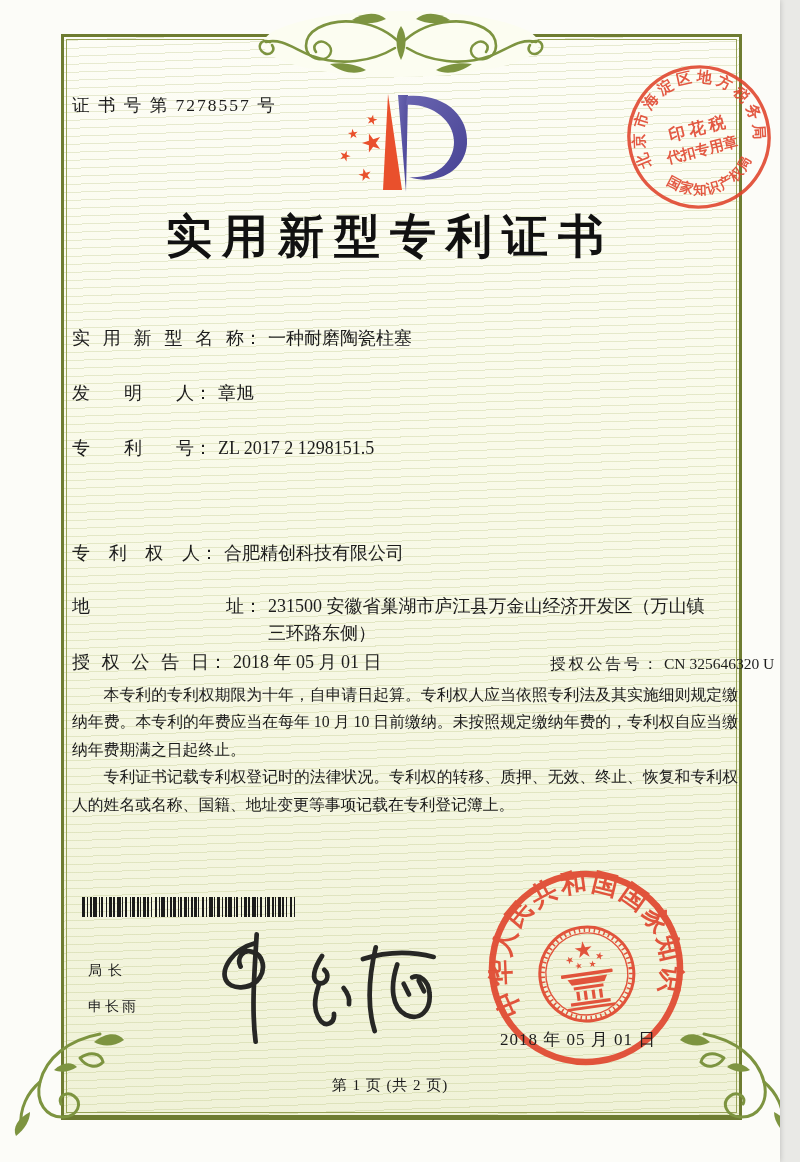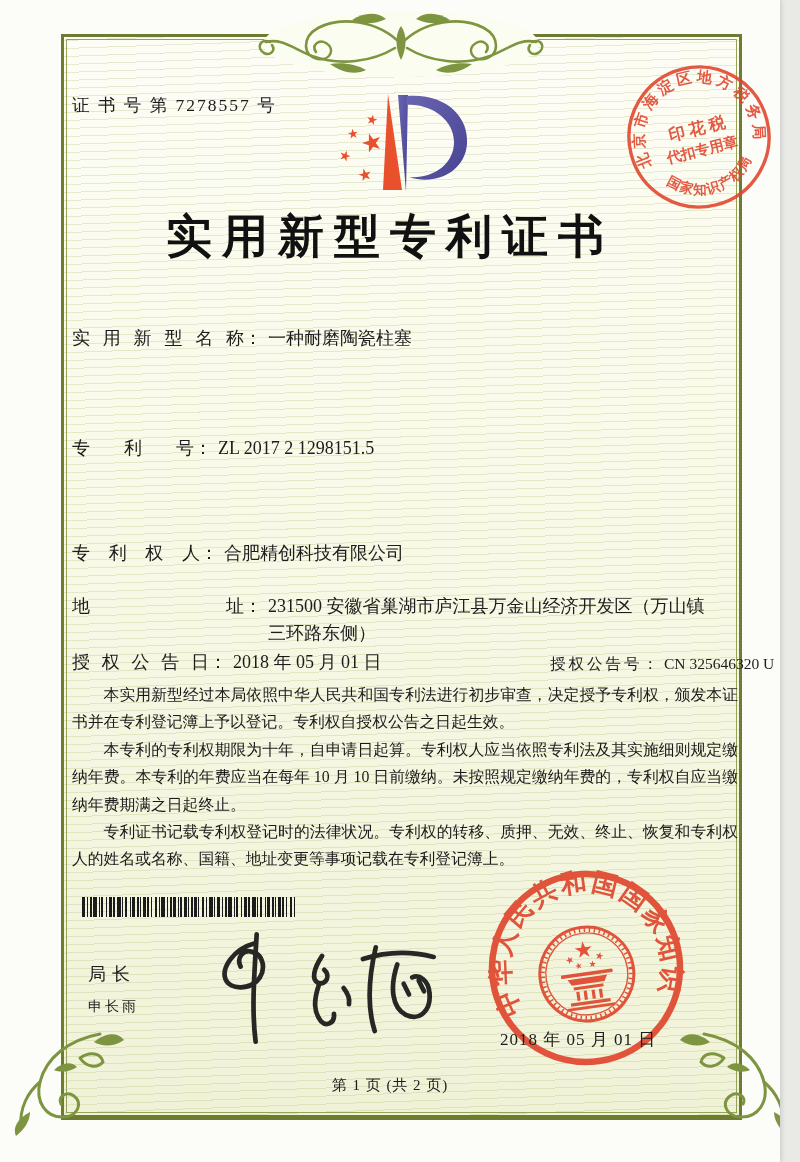--- a/index.html
+++ b/index.html
@@ -25,21 +25,21 @@
           vertical-align:top;}
   .w172{width:172px;} .w122{width:122px;} .w137{width:137px;} .w128{width:128px;}
   .fcolon{display:inline-block;}
   .fvalue{display:inline-block;margin-left:6px;}
   .addr2{position:absolute;left:196px;top:27px;}
   .pair-right{position:absolute;left:478px;top:1px;font-size:15.5px;}
   .pair-right .flabel{letter-spacing:3px;text-align-last:auto;width:auto;}
   .paras{position:absolute;left:72px;top:681px;width:666px;font-size:15.8px;
          line-height:27.4px;text-align:justify;color:#1a1a1a;}
   .paras p{margin:0;text-indent:2em;}
-  .director-title{left:88px;top:962px;font-size:18px;letter-spacing:6px;}
+  .director-title{left:88px;top:962px;font-size:14px;letter-spacing:6px;}
   .director-name{left:88px;top:998px;font-size:14px;letter-spacing:3px;}
   .seal-date{left:500px;top:1028px;font-size:17px;letter-spacing:1px;z-index:6;}
   .footer{left:0;right:0;top:1076px;text-align:center;font-size:15px;letter-spacing:1px;}
   svg{position:absolute;overflow:visible;}
   .seal-svg{left:486px;top:868px;z-index:5;transform:rotate(-8deg);}
   .stamp-svg{left:624px;top:62px;transform:rotate(-14deg);}
   .logo-svg{left:325px;top:68px;}
   .sig-svg{left:205px;top:928px;}
   .barcode-svg{left:82px;top:896px;}
   .orn-top{left:256px;top:4px;}
@@ -138,39 +138,41 @@
       <text x="75" y="72" text-anchor="middle" font-size="16.5" font-weight="bold" fill="#e0432b">印 花 税</text>
       <text x="75" y="93" text-anchor="middle" font-size="14.5" font-weight="bold" fill="#e0432b">代扣专用章</text>
     </g>
   </svg>
 
   <div class="txt title">实用新型专利证书</div>
 
   <div class="txt frow" style="top:326px">
     <span class="flabel w172">实用新型名称</span><span class="fcolon">：</span><span class="fvalue">一种耐磨陶瓷柱塞</span>
   </div>
+  <div class="txt frow" style="top:381px">
+    <span class="flabel w122">发明人</span><span class="fcolon">：</span><span class="fvalue">章旭</span>
+  </div>
   <div class="txt frow" style="top:436px">
     <span class="flabel w122">专利号</span><span class="fcolon">：</span><span class="fvalue">ZL 2017 2 1298151.5</span>
   </div>
   <div class="txt frow" style="top:541px">
     <span class="flabel w128">专利权人</span><span class="fcolon">：</span><span class="fvalue">合肥精创科技有限公司</span>
   </div>
   <div class="txt frow" style="top:594px;height:54px">
     <span class="flabel w172">地址</span><span class="fcolon">：</span><span class="fvalue">231500 安徽省巢湖市庐江县万金山经济开发区（万山镇</span>
     <span class="addr2">三环路东侧）</span>
   </div>
   <div class="txt frow" style="top:650px">
     <span class="flabel w137">授权公告日</span><span class="fcolon">：</span><span class="fvalue">2018 年 05 月 01 日</span>
     <span class="pair-right">
       <span class="flabel">授权公告号</span><span class="fcolon">：</span><span class="fvalue">CN 325646320 U</span>
     </span>
   </div>
 
   <div class="paras">
-    <p>本实用新型经过本局依照中华人民共和国专利法进行初步审查，决定授予专利权，颁发本证书并在专利登记簿上予以登记。专利权自授权公告之日起生效。</p>
     <p>本专利的专利权期限为十年，自申请日起算。专利权人应当依照专利法及其实施细则规定缴纳年费。本专利的年费应当在每年 10 月 10 日前缴纳。未按照规定缴纳年费的，专利权自应当缴纳年费期满之日起终止。</p>
     <p>专利证书记载专利权登记时的法律状况。专利权的转移、质押、无效、终止、恢复和专利权人的姓名或名称、国籍、地址变更等事项记载在专利登记簿上。</p>
   </div>
 
   <svg class="barcode-svg" width="216" height="22" viewBox="0 0 216 22">
     <line x1="0" y1="11" x2="213" y2="11" stroke="#1b1b1b" stroke-width="20" stroke-dasharray="3 2 1 2 2 1 4 2 1 1 2 3 1 2 3 1 2 2 4 1 1 2 2 3 1 1 3 2 2 1 1 2 3 1 2 2 1 3 2 2 1 1 4 2 1 2 2 1 3 2 1 1 2 2 3 1 1 2 2 1 3 1 1 3 2 2 1 2 4 1 1 2"></line>
   </svg>
 
   <div class="txt director-title">局长</div>
   <div class="txt director-name">申长雨</div>

